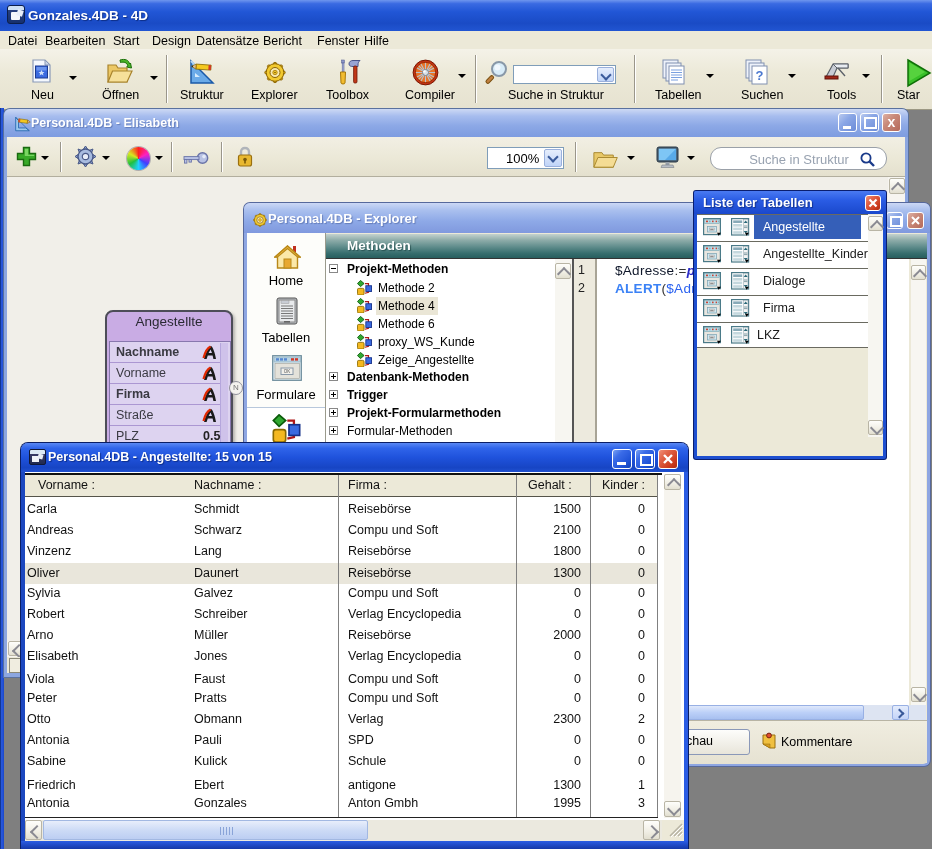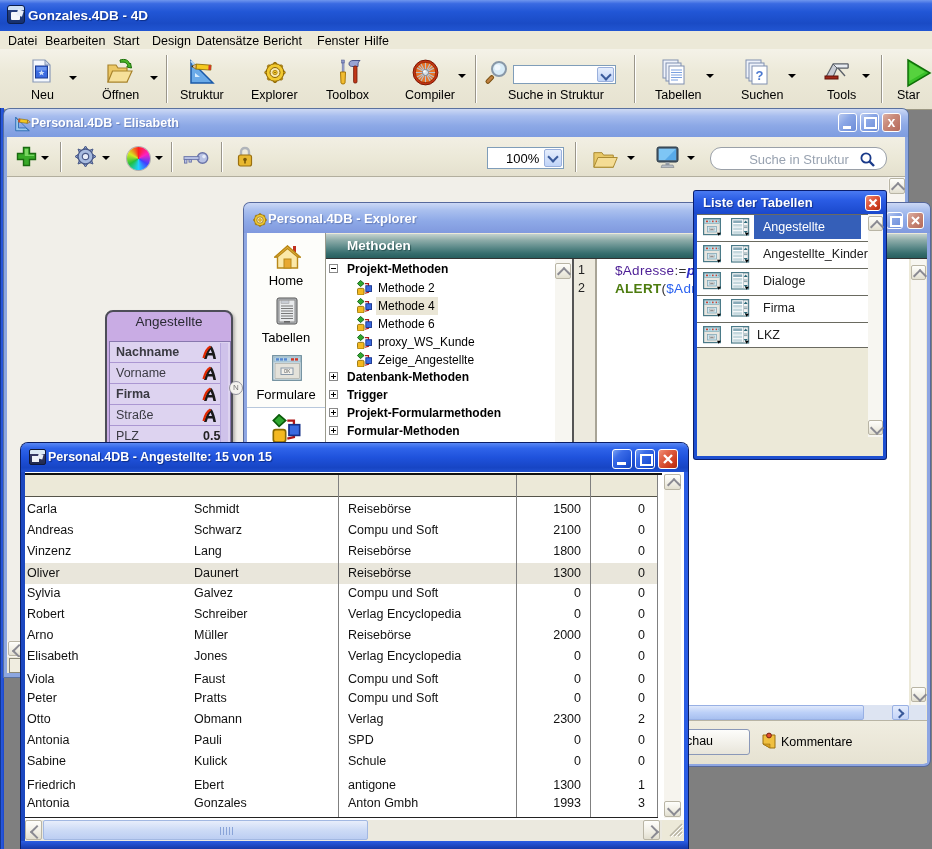--- a/index.html
+++ b/index.html
@@ -416,37 +416,37 @@
     <div class="abs" style="left:21px;top:126px;font-weight:bold;line-height:16px">Trigger</div>
     <div class="abs" style="left:3px;top:147px;width:9px;height:9px;border:1px solid #888;background:#fff;box-sizing:border-box">
         <div class="abs" style="left:1px;top:3px;width:5px;height:1px;background:#000"></div>
         <div class="abs" style="left:3px;top:1px;width:1px;height:5px;background:#000"></div>
       </div>
     <div class="abs" style="left:21px;top:144px;font-weight:bold;line-height:16px">Projekt-Formularmethoden</div>
     <div class="abs" style="left:3px;top:165px;width:9px;height:9px;border:1px solid #888;background:#fff;box-sizing:border-box">
         <div class="abs" style="left:1px;top:3px;width:5px;height:1px;background:#000"></div>
         <div class="abs" style="left:3px;top:1px;width:1px;height:5px;background:#000"></div>
       </div>
-    <div class="abs" style="left:21px;top:162px;font-weight:bold;line-height:16px">Formular-Methoden</div>
+    <div class="abs" style="left:21px;top:162px;font-weight:normal;line-height:16px">Formular-Methoden</div>
   </div>
 
   <div class="abs" style="left:311px;top:56px;width:17px;height:446px;background:#f7f6f1"></div>
   <div class="sbtn" style="left:311px;top:60px;width:16px;height:16px">
       <div class="chev up" style="left:3px;top:5px"></div>
     </div>
 
   <div class="abs" style="left:328px;top:55px;width:2px;height:448px;background:#555"></div>
   <div class="abs" style="left:82px;top:55px;width:601px;height:1px;background:#333"></div>
   <div class="abs" style="left:330px;top:56px;width:23px;height:446px;background:#edeade;border-right:2px solid #a8a496;box-sizing:border-box;font-size:12.5px;color:#222">
     <div class="abs" style="left:4px;top:4px">1</div>
     <div class="abs" style="left:4px;top:22px">2</div>
   </div>
   <div class="abs" style="left:353px;top:56px;width:312px;height:446px;background:#fff;font-size:13.5px;letter-spacing:.3px;white-space:nowrap;overflow:hidden">
-    <div class="abs" style="left:18px;top:4px"><span style="color:#4c1d95">$Adresse</span><span style="color:#333">:=</span><b><i style="color:#2b2bc8">proxy_WS_Kunde</i></b></div>
-    <div class="abs" style="left:18px;top:22px"><b style="color:#4d7c0f">ALERT</b><span style="color:#333">(</span><span style="color:#2b62f0">$Adresse)</span></div>
+    <div class="abs" style="left:18px;top:4px"><span style="color:#0f172a">$Adresse</span><span style="color:#333">:=</span><b><i style="color:#2b2bc8">proxy_WS_Kunde</i></b></div>
+    <div class="abs" style="left:18px;top:22px"><b style="color:#3b82f6">ALERT</b><span style="color:#333">(</span><span style="color:#2b62f0">$Adresse)</span></div>
   </div>
 
   <div class="abs" style="left:667px;top:56px;width:15px;height:446px;background:#f7f6f1"></div>
   <div class="sbtn" style="left:667px;top:62px;width:15px;height:15px">
       <div class="chev up" style="left:3px;top:5px"></div>
     </div>
   <div class="sbtn" style="left:667px;top:484px;width:15px;height:15px">
       <div class="chev down" style="left:3px;top:2px"></div>
     </div>
 
@@ -588,20 +588,27 @@
       <div class="abs" style="left:4px;top:4px;width:9px;height:8px;border:2px solid #fff"></div>
     </div>
   <div class="wbtn wb-red" style="left:637px;top:6px"><svg width="18" height="18">
         <path d="M5,5 L13,13 M13,5 L5,13" stroke="#fff" stroke-width="2.4"></path>
       </svg></div>
 
   <div class="abs" style="left:4px;top:29px;width:659px;height:373px;background:#fff"></div>
 
   <div class="abs" style="left:4px;top:30px;width:637px;height:2px;background:#111"></div>
   <div class="abs" style="left:4px;top:32px;width:633px;height:21px;background:#ece9d8;border-bottom:1px solid #55544a"></div>
+  <div class="abs" style="left:0;top:32px;width:667px;height:21px;line-height:21px;font-size:12.5px;color:#111">
+    <span class="abs" style="left:17px">Vorname :</span>
+    <span class="abs" style="left:173px">Nachname :</span>
+    <span class="abs" style="left:327px">Firma :</span>
+    <span class="abs" style="left:507px">Gehalt :</span>
+    <span class="abs" style="left:581px">Kinder :</span>
+  </div>
   <div id="rows" class="abs" style="left:0;top:0;width:667px;height:406px;font-size:12.5px;color:#111">
     <div class="abs" style="left:0;top:56px;width:667px;height:21px;line-height:21px">
         <span class="abs" style="left:6px">Carla</span>
         <span class="abs" style="left:173px">Schmidt</span>
         <span class="abs" style="left:327px">Reisebörse</span>
         <span class="abs" style="left:496px;width:64px;text-align:right">1500</span>
         <span class="abs" style="left:570px;width:54px;text-align:right">0</span>
       </div>
     <div class="abs" style="left:0;top:77px;width:800px;height:21px;line-height:21px">
         <span class="abs" style="left:6px">Andreas</span>
@@ -692,21 +699,21 @@
         <span class="abs" style="left:6px">Friedrich</span>
         <span class="abs" style="left:173px">Ebert</span>
         <span class="abs" style="left:327px">antigone</span>
         <span class="abs" style="left:496px;width:64px;text-align:right">1300</span>
         <span class="abs" style="left:570px;width:54px;text-align:right">1</span>
       </div>
     <div class="abs" style="left:0;top:350px;width:667px;height:21px;line-height:21px">
         <span class="abs" style="left:6px">Antonia</span>
         <span class="abs" style="left:173px">Gonzales</span>
         <span class="abs" style="left:327px">Anton Gmbh</span>
-        <span class="abs" style="left:496px;width:64px;text-align:right">1993</span>
+        <span class="abs" style="left:496px;width:64px;text-align:right">1995</span>
         <span class="abs" style="left:570px;width:54px;text-align:right">3</span>
       </div>
   </div>
 
   <div class="abs" style="left:317px;top:32px;width:1px;height:343px;background:#808080"></div>
   <div class="abs" style="left:495px;top:32px;width:1px;height:343px;background:#808080"></div>
   <div class="abs" style="left:569px;top:32px;width:1px;height:343px;background:#808080"></div>
   <div class="abs" style="left:636px;top:32px;width:1px;height:343px;background:#808080"></div>
   <div class="abs" style="left:4px;top:374px;width:633px;height:1px;background:#222"></div>
 

